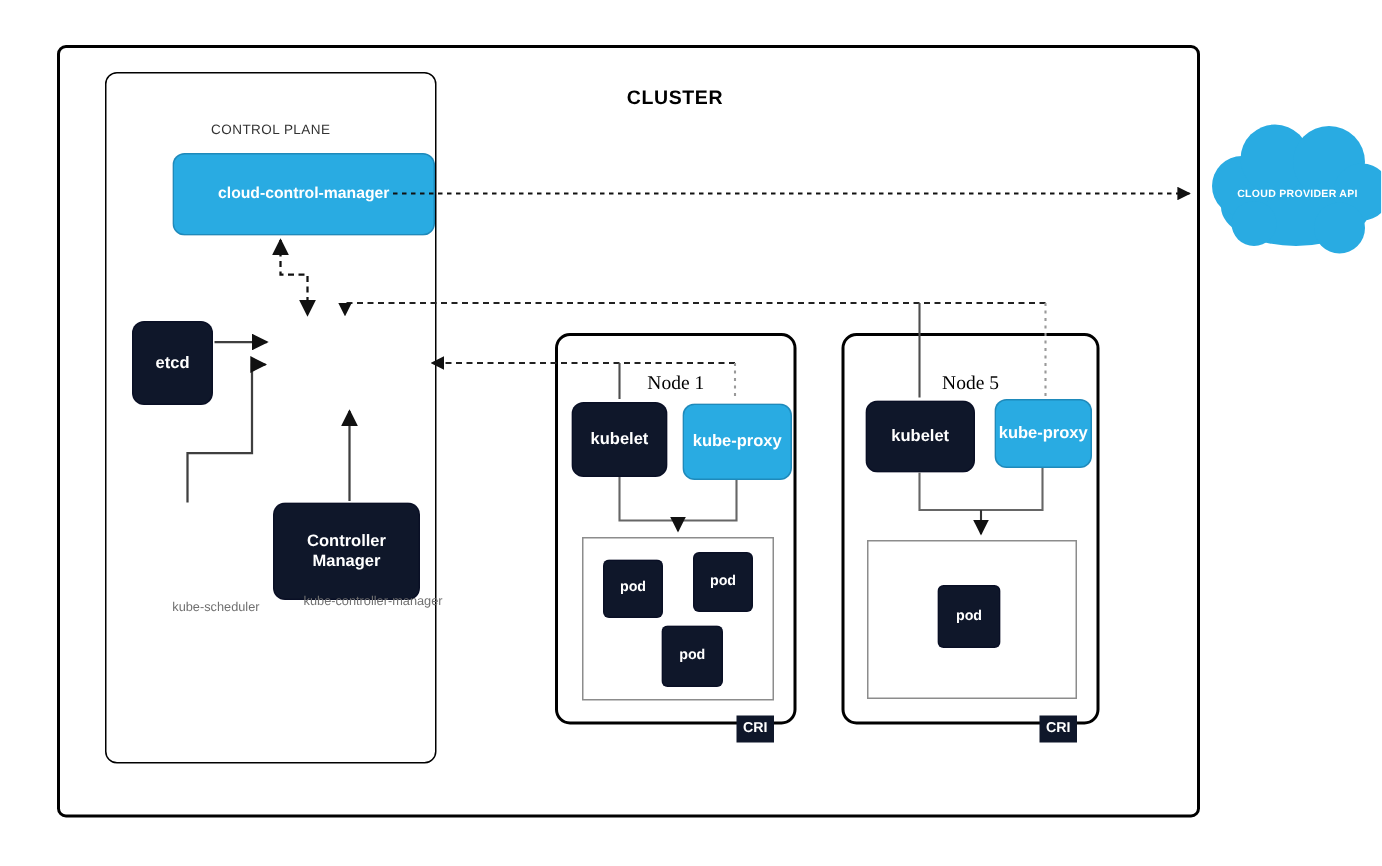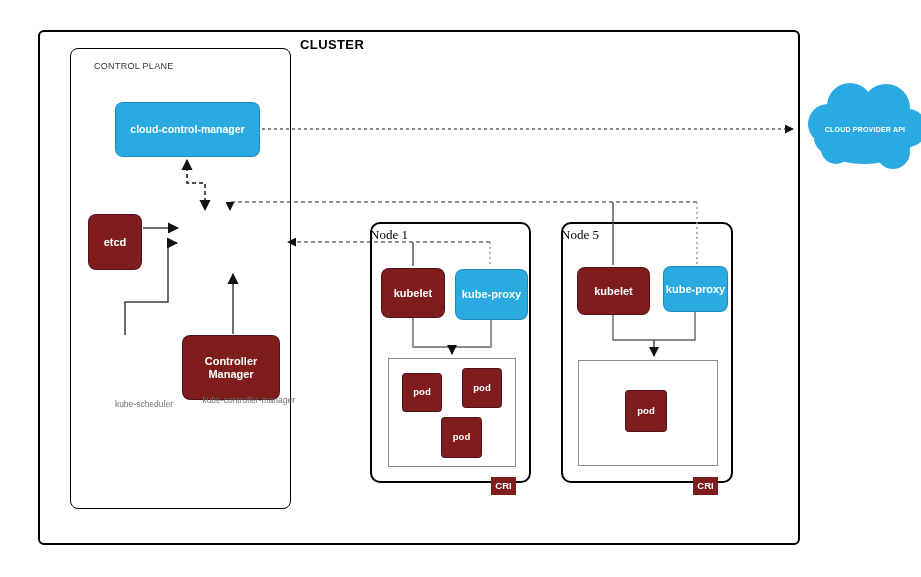--- a/index.html
+++ b/index.html
@@ -2,23 +2,23 @@
 <html><head>
 <meta charset="utf-8">
 <style>
   html,body{margin:0;padding:0;background:#ffffff;}
   #canvas{
     position:relative;width:921px;height:577px;background:#ffffff;
     font-family:"Liberation Sans","DejaVu Sans",sans-serif;overflow:hidden;
   }
   .frame{position:absolute;background:transparent;border:2px solid #000;border-radius:8px;box-sizing:border-box;}
   .frame.thin{border-width:1.5px;}
-  .lbl{position:absolute;text-align:left;color:#000;}
+  .lbl{position:absolute;text-align:center;color:#000;margin-top:20px;}
   .bluebox{
-    position:absolute;background:#7f1d1d;border:1px solid rgba(0,0,30,0.35);
+    position:absolute;background:#0f172a;border:1px solid rgba(0,0,30,0.35);
     border-radius:8px;box-sizing:border-box;
     display:flex;align-items:center;justify-content:center;
     color:#fff;font-weight:bold;font-size:11px;text-align:center;line-height:1.1;
   }
   .bluebox.light{background:#29abe2;border-color:rgba(0,40,70,0.25);}
   .caption{position:absolute;text-align:right;color:#707070;font-size:8.5px;}
   .node-title{font-family:"Liberation Serif","DejaVu Serif",serif;font-size:13px;}
   .cri-container{position:absolute;background:#fff;border:1px solid #8c8c8c;box-sizing:border-box;}
   .pod{border-radius:4px;font-size:9.5px;text-align:right;}
   .cri-badge{border-radius:0;border:none;font-size:9.5px;margin-top:29px;}
@@ -32,23 +32,23 @@
 </style>
 </head>
 <body>
 
 <div id="canvas">
 
   <div class="frame" style="left:38px;top:30px;width:762px;height:515px;border-radius:6px;"></div>
   <div class="lbl cluster-title" style="left:300px;top:37px;width:300px;">CLUSTER</div>
 
   <div class="frame thin" style="left:70px;top:48px;width:221px;height:461px;"></div>
-  <div class="lbl cp-title" style="left:70px;top:61px;width:221px;padding-left:24px;">CONTROL PLANE</div>
+  <div class="lbl cp-title" style="left:70px;top:61px;width:221px;">CONTROL PLANE</div>
 
-  <div class="bluebox light" style="left:115px;top:102px;width:145px;height:55px;font-size:10.5px;">cloud-control-manager</div>
+  <div class="bluebox light" style="left:115px;top:102px;width:175px;height:55px;font-size:10.5px;">cloud-control-manager</div>
   <div class="bluebox" style="left:88px;top:214px;width:54px;height:56px;">etcd</div>
   <div class="bluebox" style="left:182px;top:335px;width:98px;height:65px;">Controller Manager</div>
   <div class="caption" style="left:78px;top:399px;width:95px;">kube-scheduler</div>
   <div class="caption" style="left:167px;top:395px;width:128px;">kube-controller-manager</div>
 
   <div class="frame" style="left:370px;top:222px;width:161px;height:261px;border-radius:10px;"></div>
   <div class="lbl node-title" style="left:370px;top:227px;width:161px;">Node 1</div>
   <div class="bluebox" style="left:381px;top:268px;width:64px;height:50px;">kubelet</div>
   <div class="bluebox light" style="left:455px;top:269px;width:73px;height:51px;">kube-proxy</div>
   <div class="cri-container" style="left:388px;top:358px;width:128px;height:109px;"></div>

